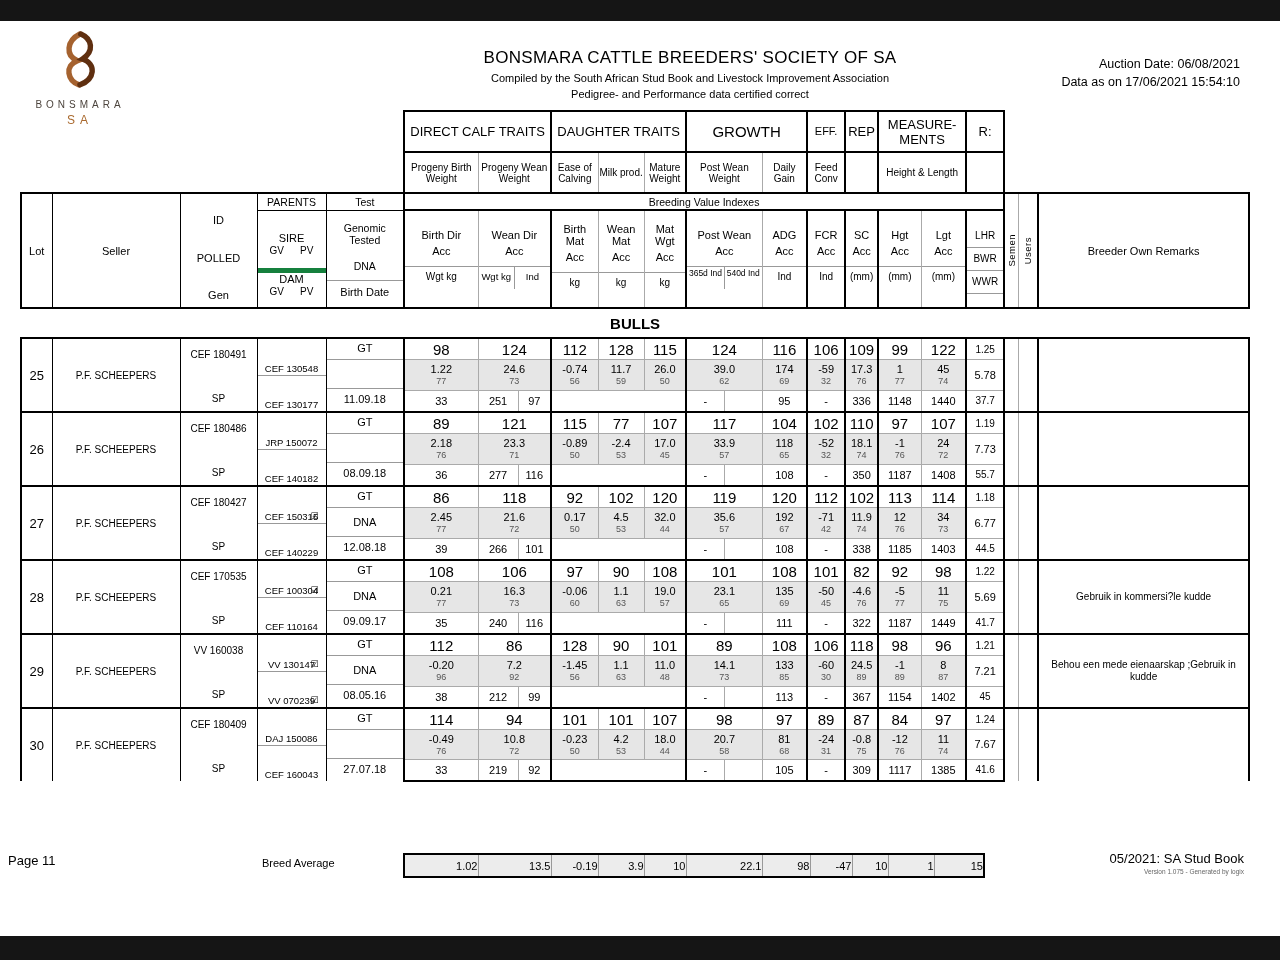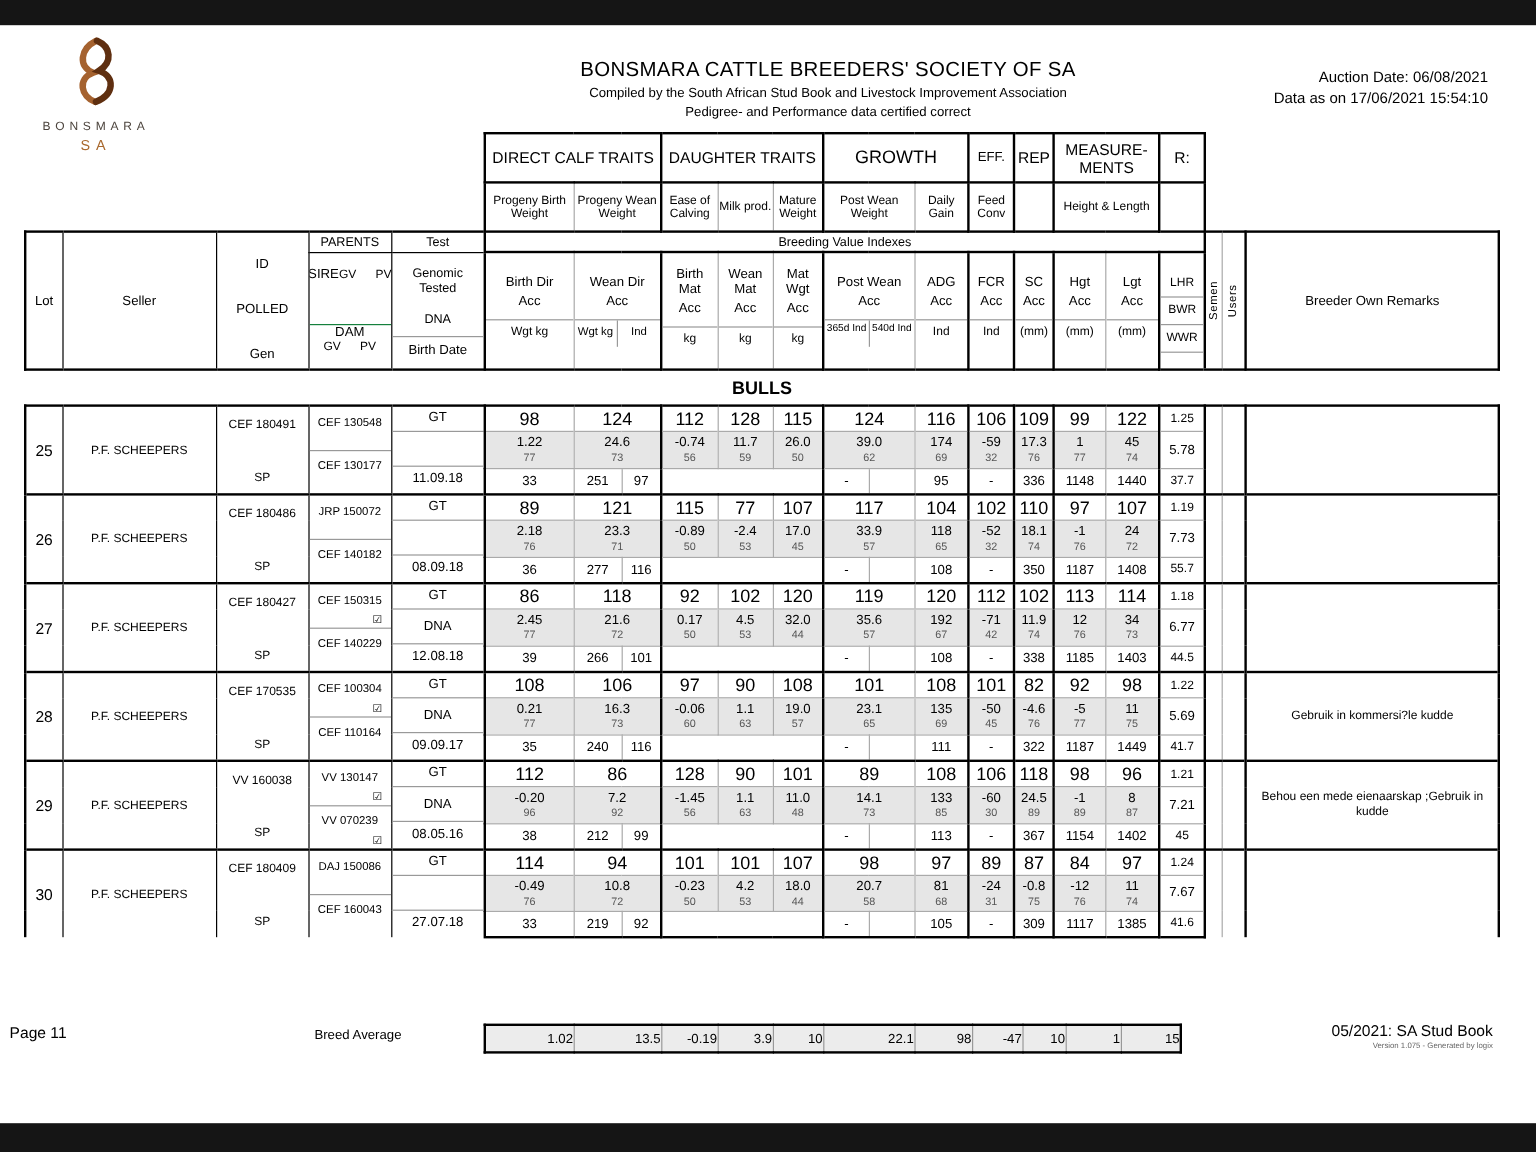--- a/index.html
+++ b/index.html
@@ -34,21 +34,21 @@
   tr.bulls-row{height:30px;}
   tr.r-top{height:21px;} tr.r-mid{height:29px;} tr.r-bot{height:21px;}
 
   .g{font-size:13px;line-height:15px;}
   .g.big{font-size:15px;} .g.sm{font-size:11px;border-radius:10px;}
   .s{font-size:10px;line-height:11px;}
   .small-h{font-size:10.5px;}
   .hcell{font-size:11px;}
   .stack{display:flex;flex-direction:column;height:100%;}
   .idh{justify-content:space-between;padding:20px 0 6px;font-size:11px;height:87px;border-radius:22px;}
-  .ph-sire{height:47px;border-bottom:1px solid #15803d;display:flex;flex-direction:row;justify-content:center;font-size:11px;}
+  .ph-sire{height:47px;border-bottom:5px solid #15803d;display:flex;flex-direction:column;justify-content:center;font-size:11px;}
   .ph-dam{flex:1;display:flex;flex-direction:column;justify-content:center;font-size:11px;}
   .gvpv{display:flex;justify-content:center;gap:16px;font-size:10px;margin-top:1px;}
   .th-gen{height:40px;display:flex;align-items:center;justify-content:center;font-size:10.5px;line-height:12px;padding:0 10px;}
   .th-dna{height:26px;line-height:24px;font-size:10.5px;}
   .th-bd{height:23px;border-top:1px solid #999;line-height:22px;font-size:11px;}
   .hl{flex:1;display:flex;align-items:center;justify-content:center;font-size:11px;line-height:12px;text-align:center;padding:0 1px;}
   .ha{height:25px;line-height:20px;font-size:11px;}
   .hu{height:22px;border-top:1px solid #999;font-size:10px;line-height:20px;}
   .hu.split{display:flex;line-height:20px;}
   .hu.split span{flex:1;font-size:9.5px;}
@@ -58,21 +58,21 @@
   .lhr3 div:last-child{border-bottom:none;flex:1;}
   .vtxt{writing-mode:vertical-rl;transform:rotate(180deg);margin:0 auto;font-size:9.5px;letter-spacing:.5px;}
 
   .bulls{font-size:15px;font-weight:bold;text-align:left;padding-left:4px;}
 
   
   .lotv{font-size:13px;} .sellerv{font-size:10px;}
   .idd{justify-content:space-between;padding:9px 0 7px;font-size:10px;height:55px;}
   .p-half{height:35px;position:relative;font-size:9.5px;}
   .p-half.first{border-bottom:1px solid #999;height:35px;}
-  .p-id{padding-top:7px;}
+  .p-id{padding-top:23px;}
   .p-chk{position:absolute;right:7px;bottom:2px;font-size:9px;line-height:9px;}
   .gt-s{height:20px;line-height:19px;border-bottom:1px solid #999;font-size:11px;}
   .dna-s{height:28px;line-height:28px;font-size:11px;}
   .bd-s{height:22px;line-height:21px;border-top:1px solid #999;font-size:11px;}
   td.idx{font-size:15px;}
   td.lhrv{font-size:10px;}
   tr.r-mid td{border-top:1px solid #aaa;border-bottom:1px solid #aaa;}
   td.val{background:#e6e6e6;}
   td.val .v{font-size:11px;line-height:13px;}
   td.val .a{font-size:9px;line-height:10px;color:#555;}

